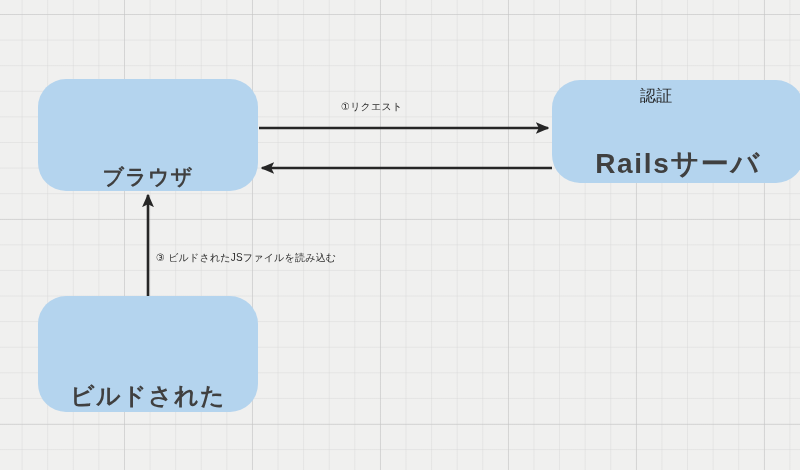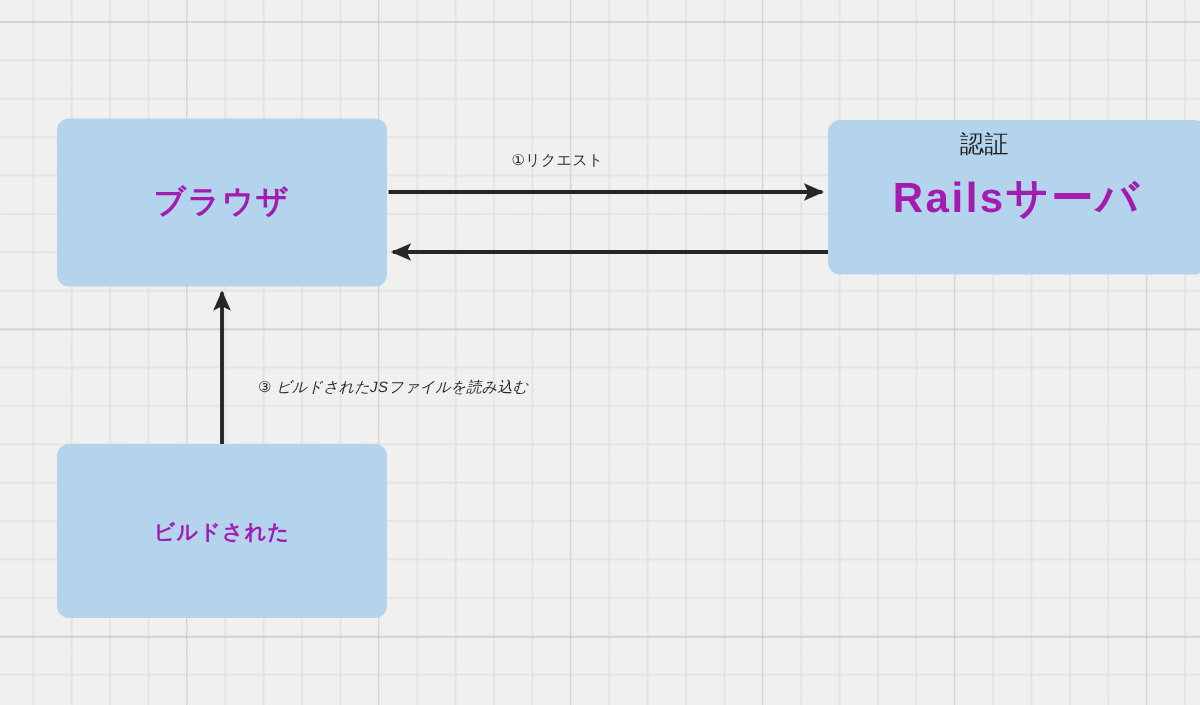--- a/index.html
+++ b/index.html
@@ -40,26 +40,26 @@
     position: absolute;
     left: 0;
     top: 0;
     width: 800px;
     height: 470px;
   }
 
   .node {
     position: absolute;
     background: #b4d4ee;
-    border-radius: 8px;
+    border-radius: 28px;
     display: flex;
-    align-items: center;
+    align-items: flex-end;
     justify-content: center;
     text-align: center;
-    color: #a21caf;
+    color: #404040;
     font-weight: bold;
     line-height: 1.35;
     letter-spacing: 0.06em;
   }
 
   #node-browser {
     left: 38px;
     top: 79px;
     width: 220px;
     height: 112px;
@@ -72,21 +72,21 @@
     width: 252px;
     height: 103px;
     font-size: 28px;
   }
 
   #node-jsfile {
     left: 38px;
     top: 296px;
     width: 220px;
     height: 116px;
-    font-size: 14px;
+    font-size: 24px;
   }
 
   .caption {
     position: absolute;
     color: #2b2b2b;
     font-size: 10px;
     white-space: nowrap;
     letter-spacing: 0.02em;
   }
 
@@ -102,23 +102,22 @@
     left: 341px;
     top: 100px;
   }
 
   #label-step2 {
     left: 297px;
     top: 196px;
   }
 
   #label-step3 {
-    left: 172px;
+    left: 156px;
     top: 251px;
-    font-style: italic;
   }
 </style>
 </head>
 <body>
 
 <div id="canvas">
 
   <svg id="svg-layer" viewBox="0 0 800 470" xmlns="http://www.w3.org/2000/svg">
     <defs>
       <marker id="arrow-right" viewBox="0 0 10 10" refX="9" refY="5" markerWidth="5.2" markerHeight="5.2" orient="auto-start-reverse">

